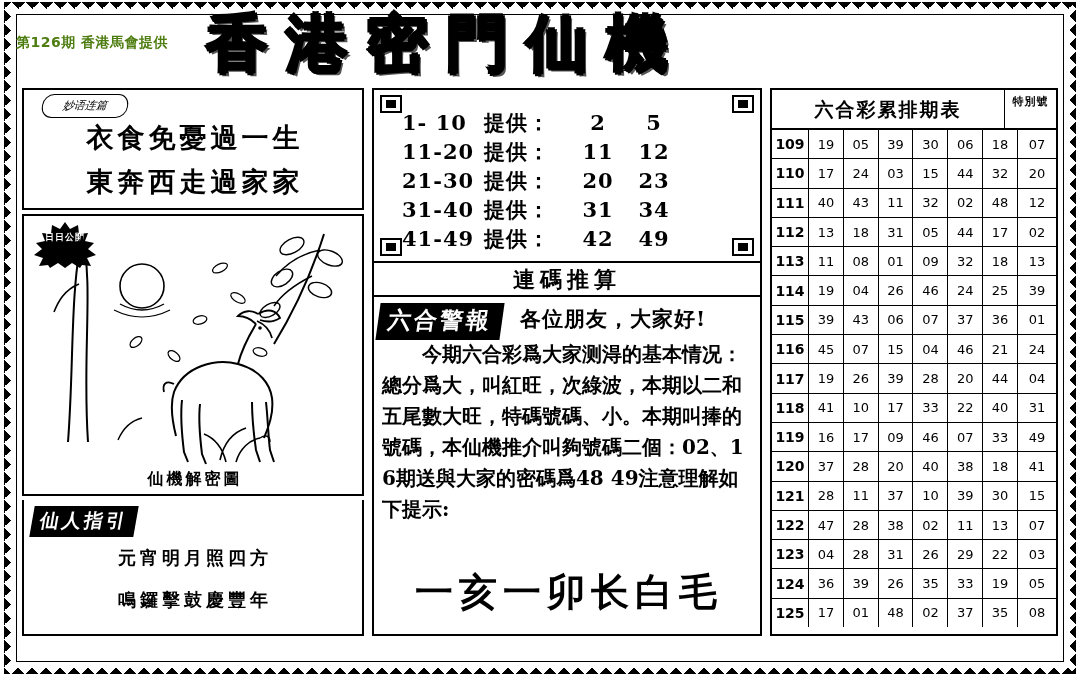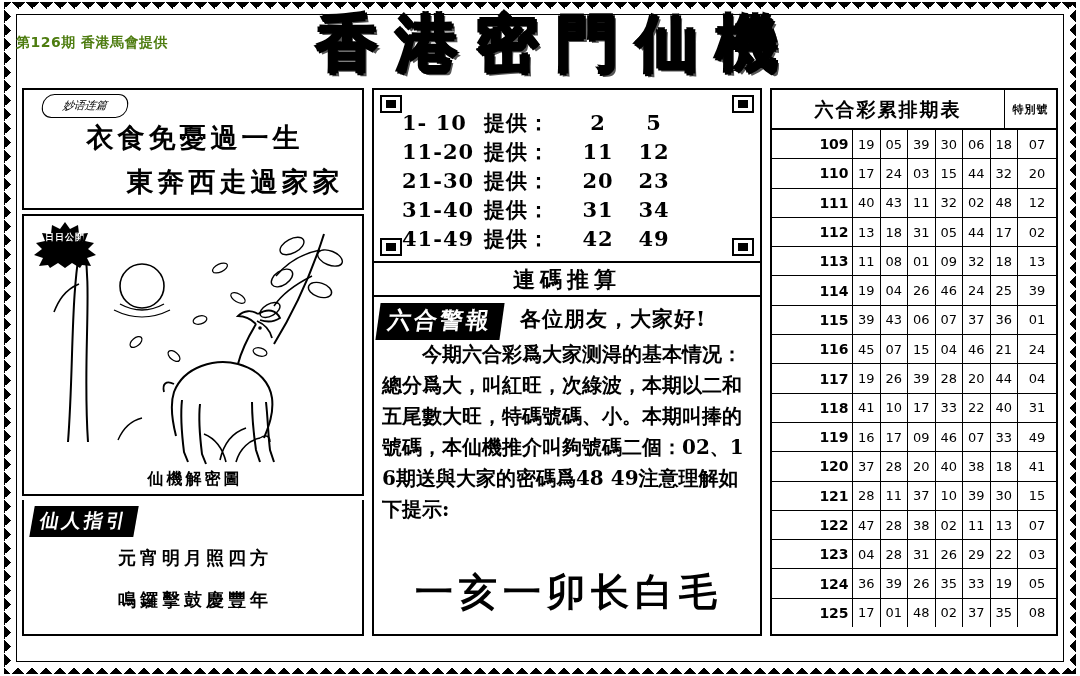--- a/index.html
+++ b/index.html
@@ -82,21 +82,20 @@
     font-weight: bold;
     letter-spacing: 0.5px;
     color: #4d7c0f;
     white-space: nowrap;
     font-family: "DejaVu Sans", "Liberation Sans", sans-serif;
   }
   .paper-title {
     position: absolute;
     left: 190px; top: -4px;
     width: 700px;
-    text-align: center;
     font-family: "DejaVu Serif", "Liberation Serif", serif;
     font-weight: bold;
     font-size: 62px;
     letter-spacing: 18px;
     line-height: 72px;
     color: #000;
     text-shadow:
        2px 0 0 #000, -2px 0 0 #000, 0 2px 0 #000, 0 -2px 0 #000,
        3px 3px 0 #555;
     white-space: nowrap;
@@ -138,21 +137,21 @@
   }
   .poem-line {
     text-align: center;
     font-family: "DejaVu Serif", "Liberation Serif", serif;
     font-weight: bold;
     font-size: 27px;
     letter-spacing: 4px;
     color: #000;
   }
   .poem-line.l1 { position: absolute; left: 0; top: 30px; width: 342px; }
-  .poem-line.l2 { position: absolute; left: 0; top: 74px; width: 342px; margin-left: 40px; }
+  .poem-line.l2 { position: absolute; left: 0; top: 74px; width: 342px; }
 
   .box-picture {
     position: absolute;
     left: 0; top: 126px;
     width: 342px; height: 282px;
     border: 2px solid #000;
     box-sizing: border-box;
     overflow: hidden;
   }
   .starburst {
@@ -362,42 +361,41 @@
     position: absolute;
     right: 0; top: 0;
     width: 52px; height: 38px;
     border-left: 1.5px solid #000;
     box-sizing: border-box;
     font-family: "DejaVu Serif", "Liberation Serif", serif;
     font-weight: bold;
     font-size: 11px;
     line-height: 12px;
     text-align: center;
-    padding-top: 14px;
+    padding-top: 6px;
     letter-spacing: 1px;
   }
   table.draws {
     width: 100%;
     border-collapse: collapse;
     table-layout: fixed;
   }
   table.draws td {
     border: 1px solid #000;
     height: 28.3px;
     text-align: center;
     font-family: "DejaVu Sans", "Liberation Sans", sans-serif;
     font-size: 13px;
     padding: 0;
   }
   table.draws td.issue {
     font-weight: bold;
     font-size: 14px;
     width: 36px;
     border-left: none;
-    padding-left: 44px;
   }
   table.draws td.special-col {
     border-right: none;
     width: 38px;
   }
   table.draws tr:last-child td {
     border-bottom: none;
   }
 </style>
 </head>

